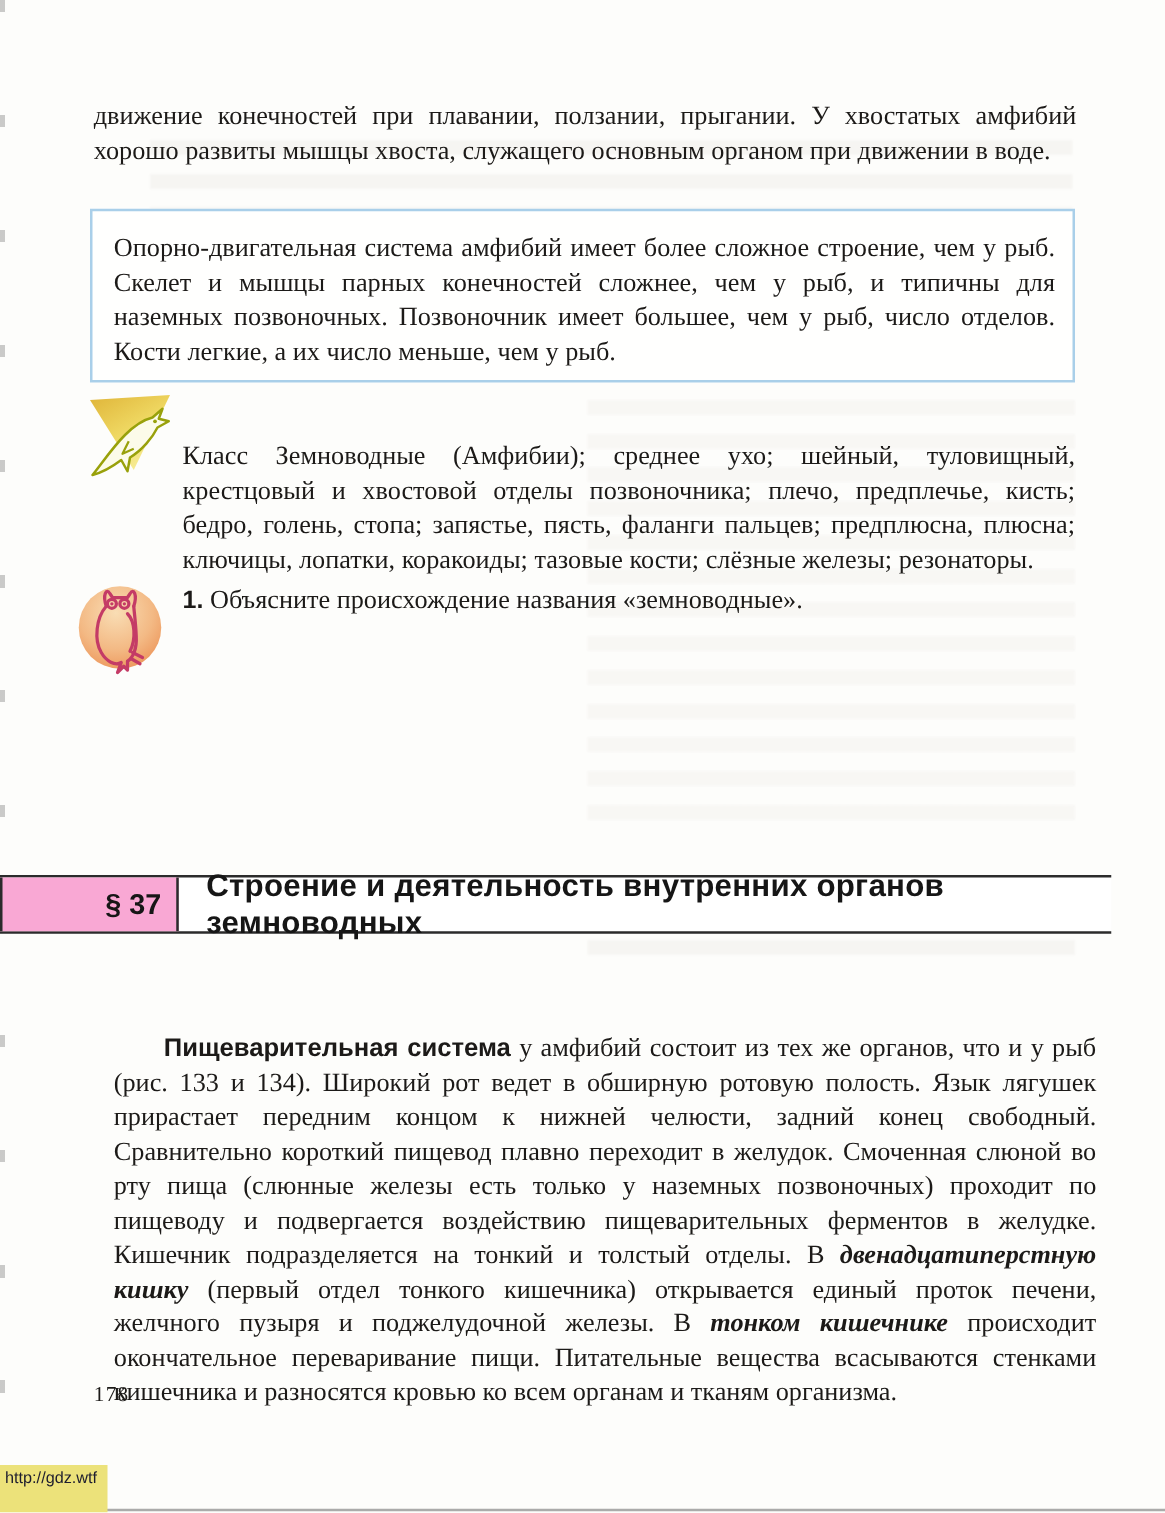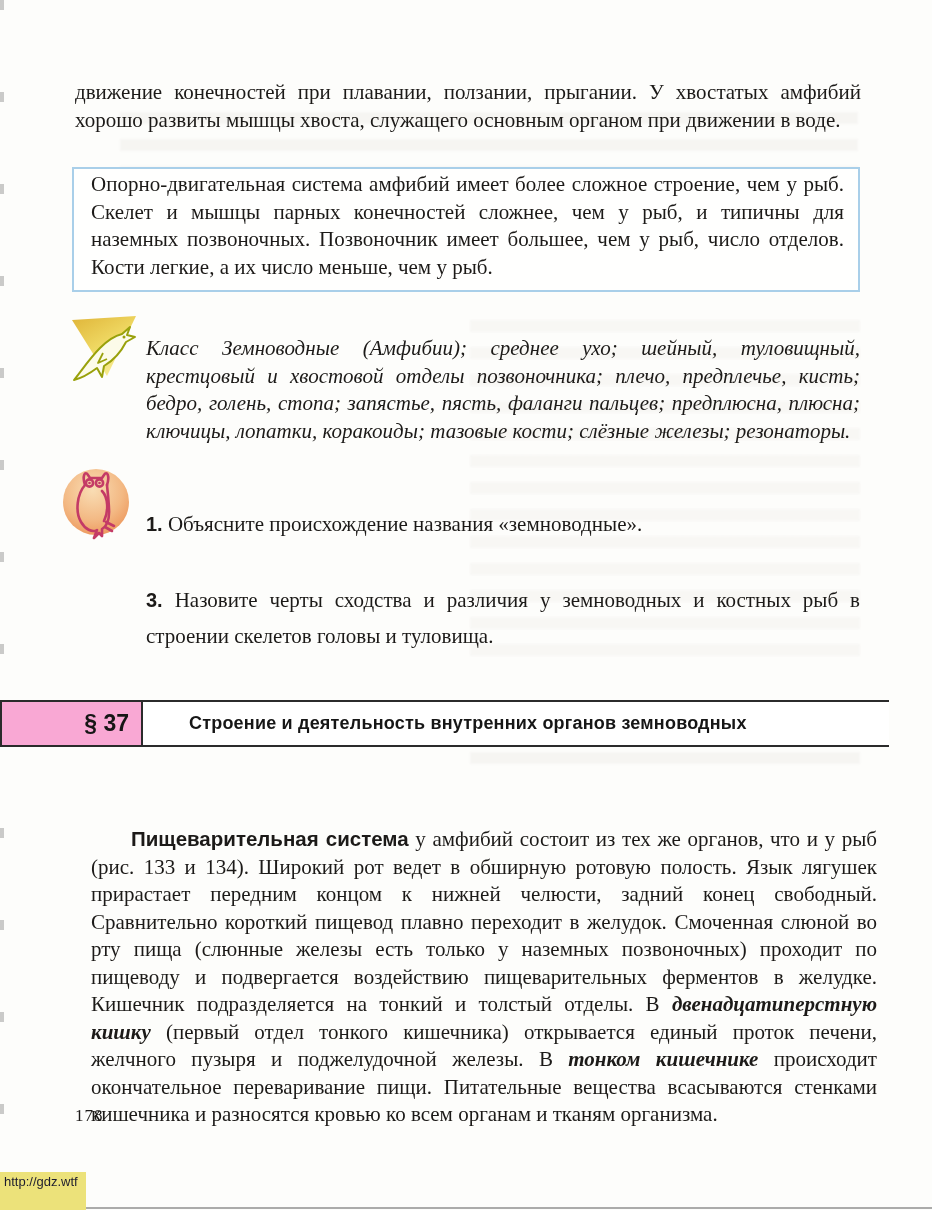--- a/index.html
+++ b/index.html
@@ -12,46 +12,46 @@
   
   .serif-block{
     font-size:21px;line-height:27.5px;text-align:justify;
     position:absolute;
   }
   .intro{top:58px;left:75px;width:786px;}
   
   .summary-box{
     position:absolute;top:167px;left:72px;width:788px;box-sizing:border-box;
     border:2px solid #a9cfe9;background:#fffffe;
-    padding:2px 14px 9px 17px;
+    padding:16px 14px 9px 17px;
     font-size:21px;line-height:27.5px;text-align:justify;
   }
   
   .terms-icon{position:absolute;left:70px;top:314px;width:68px;height:78px;}
-  .terms-text{top:314px;left:146px;width:714px;font-style:italic;}
+  .terms-text{top:330px;left:146px;width:714px;}
   
   .q-icon{position:absolute;left:62px;top:464px;width:70px;height:80px;}
   .q-list{position:absolute;top:466px;left:146px;width:714px;}
-  .q-item{font-size:21px;line-height:36px;text-align:justify;margin-top:40px;}
+  .q-item{font-size:21px;line-height:26px;text-align:justify;}
   .q-num{font-family:"Liberation Sans", sans-serif;font-weight:bold;font-size:20px;}
   
   .band{
     position:absolute;top:700px;left:0;width:889px;height:47px;box-sizing:border-box;
     border-top:2px solid #2b2b2b;border-bottom:2px solid #2b2b2b;
     display:flex;background:#ffffff;
   }
   .band-left{
     width:143px;box-sizing:border-box;background:#f9a8d4;
     border-right:2px solid #2b2b2b;border-left:2px solid #2b2b2b;
     display:flex;align-items:center;justify-content:flex-end;padding-right:12px;
     font-family:"Liberation Sans", sans-serif;font-weight:bold;font-size:23px;color:#161616;
   }
   .band-title{
-    flex:1;display:flex;align-items:center;padding-left:46px;
-    font-family:"Liberation Sans", sans-serif;font-weight:bold;font-size:18px;color:#161616;
+    flex:1;display:flex;align-items:center;padding-left:22px;
+    font-family:"Liberation Sans", sans-serif;font-weight:bold;font-size:25px;color:#161616;
     letter-spacing:0.2px;
   }
   
   .section-body{top:804px;left:75px;width:786px;text-indent:40px;margin-left:16px;}
   .lead-bold{
     font-family:"Liberation Sans", sans-serif;font-weight:bold;font-size:20.5px;
   }
   .term{font-weight:bold;font-style:italic;}
   
   .page-number{
@@ -133,24 +133,20 @@
     </g>
     <circle cx="27.5" cy="19" r="1.3" fill="#c43b66"></circle>
     <circle cx="37.5" cy="19" r="1.3" fill="#c43b66"></circle>
   </svg>
 </div>
 <div class="q-list">
   <div class="q-item">
     <span class="q-num">1.</span>
     <span>Объясните происхождение названия «земноводные».</span>
   </div>
-  <div class="q-item">
-    <span class="q-num">3.</span>
-    <span>Назовите черты сходства и различия у земноводных и костных рыб в строении скелетов головы и туловища.</span>
-  </div>
 </div>
 
 <div class="band">
   <div class="band-left">
     <span>§ 37</span>
   </div>
   <div class="band-title">Строение и деятельность внутренних органов земноводных</div>
 </div>
 
 <p class="serif-block section-body">

